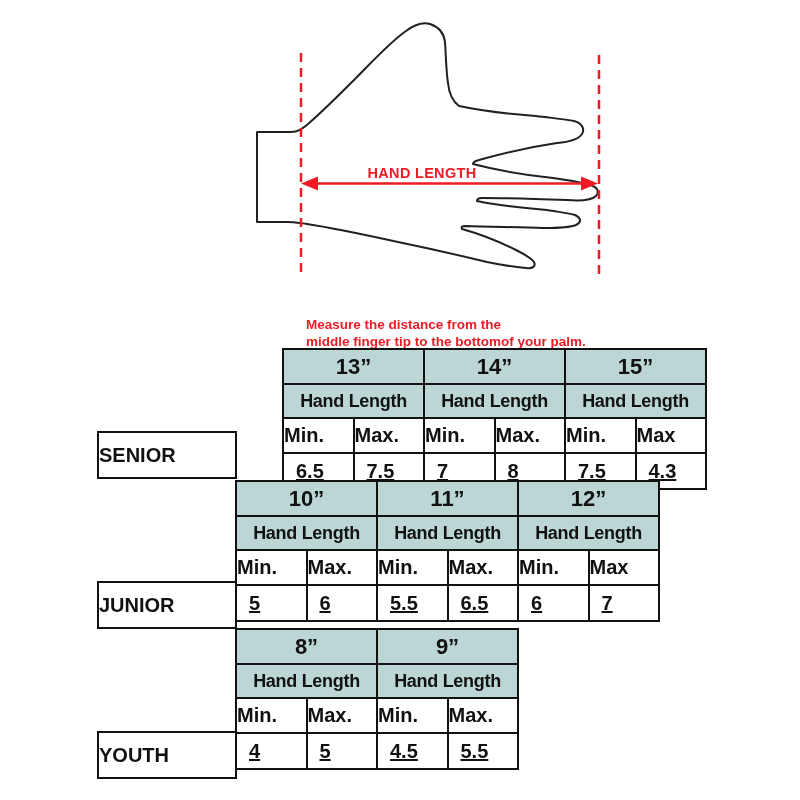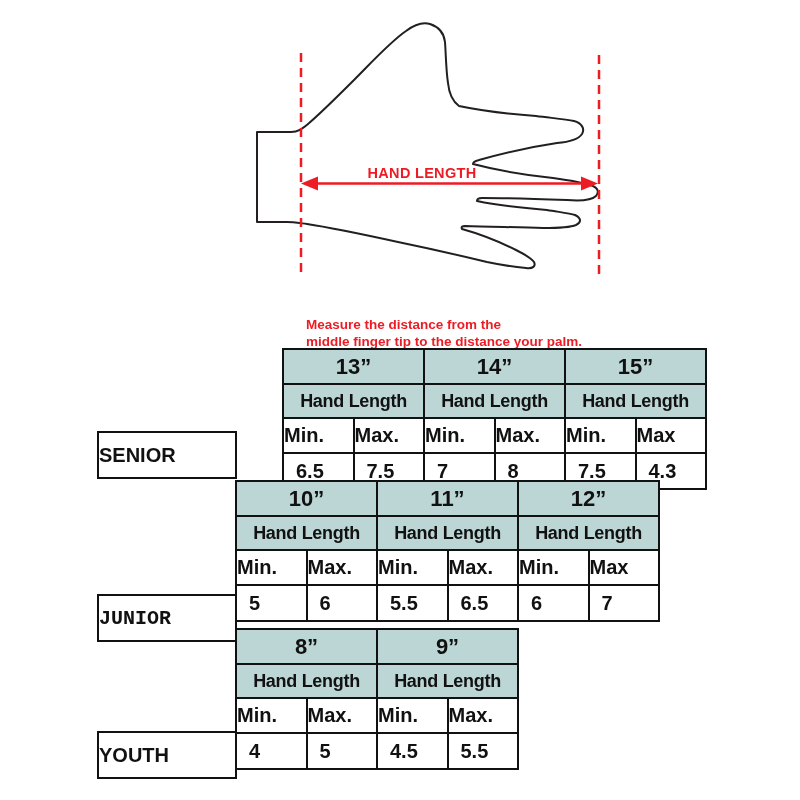--- a/index.html
+++ b/index.html
@@ -49,21 +49,21 @@
     box-sizing:border-box;
     font-weight:bold;
     color:#111111;
     padding:0;
     vertical-align:middle;
   }
   .teal { background:var(--teal); }
   .r-size th { height:35px; font-size:22px; text-align:center; }
   .r-hl  th { height:34px; font-size:18px; text-align:center; letter-spacing:-0.3px; }
   .r-mm  th { height:35px; font-size:20px; text-align:left; background:#ffffff; }
-  .r-val td { height:36px; font-size:20px; text-align:left; padding-left:12px; background:#ffffff; }
+  .r-val td { height:36px; font-size:20px; text-align:left; padding-left:12px; background:#ffffff;text-decoration:underline; }
 
   .group-label {
     position:absolute;
     left:97px;
     width:140px;
     height:48px;
     box-sizing:border-box;
     border:2px solid var(--border);
     background:#ffffff;
     display:flex;
@@ -117,21 +117,21 @@
     <line class="dash" x1="301" y1="53" x2="301" y2="273"></line>
     <line class="dash" x1="599" y1="55" x2="599" y2="276"></line>
     <line class="arrow-line" x1="315" y1="183.5" x2="584" y2="183.5"></line>
     <polygon class="arrow-head" points="301,183.5 318,176.5 318,190.5"></polygon>
     <polygon class="arrow-head" points="598,183.5 581,176.5 581,190.5"></polygon>
     <text class="hand-length-text" x="422" y="178" text-anchor="middle">HAND LENGTH</text>
   </svg>
 
   <div class="caption">
     <div>Measure the distance from the</div>
-    <div>middle finger tip to the distance your palm.</div>
+    <div>middle finger tip to the bottomof your palm.</div>
   </div>
 
   <table class="size-table" style="left:235px; top:348px;margin-left:47px;">
     <tbody>
         <tr class="r-size">
       <th colspan="2" class="teal">13”</th>
       <th colspan="2" class="teal">14”</th>
       <th colspan="2" class="teal">15”</th>
     </tr>
     <tr class="r-hl">
@@ -182,21 +182,21 @@
     <tr class="r-val">
       <td>5</td>
       <td>6</td>
       <td>5.5</td>
       <td>6.5</td>
       <td>6</td>
       <td>7</td>
     </tr>
   </tbody>
     </table>
-  <div class="group-label" style="top:594px;font-family:Liberation Mono, monospace;">JUNIOR</div>
+  <div class="group-label" style="top:581px;">JUNIOR</div>
 
   <table class="size-table" style="left:235px; top:628px;">
     <tbody>
         <tr class="r-size">
       <th colspan="2" class="teal">8”</th>
       <th colspan="2" class="teal">9”</th>
     </tr>
     <tr class="r-hl">
       <th colspan="2" class="teal">Hand Length</th>
       <th colspan="2" class="teal">Hand Length</th>

